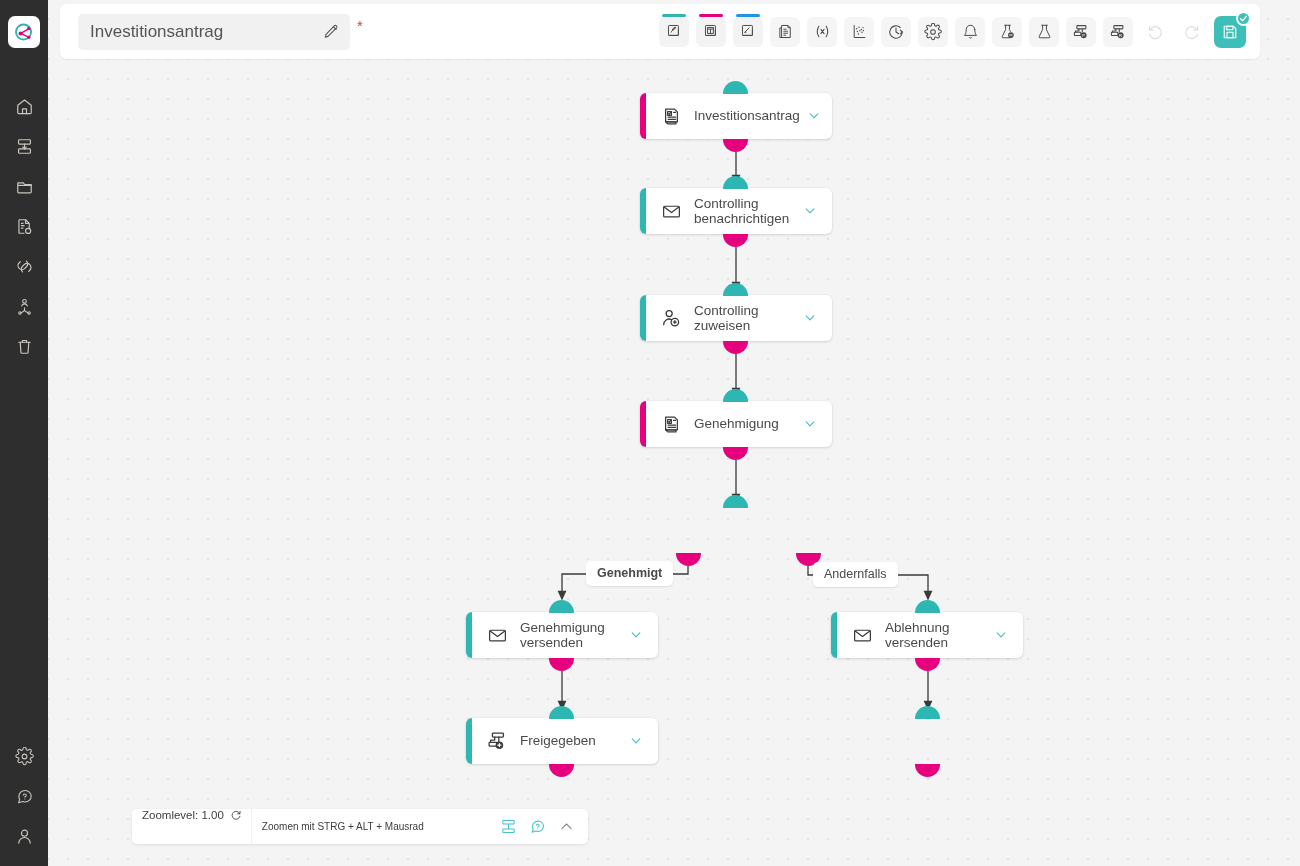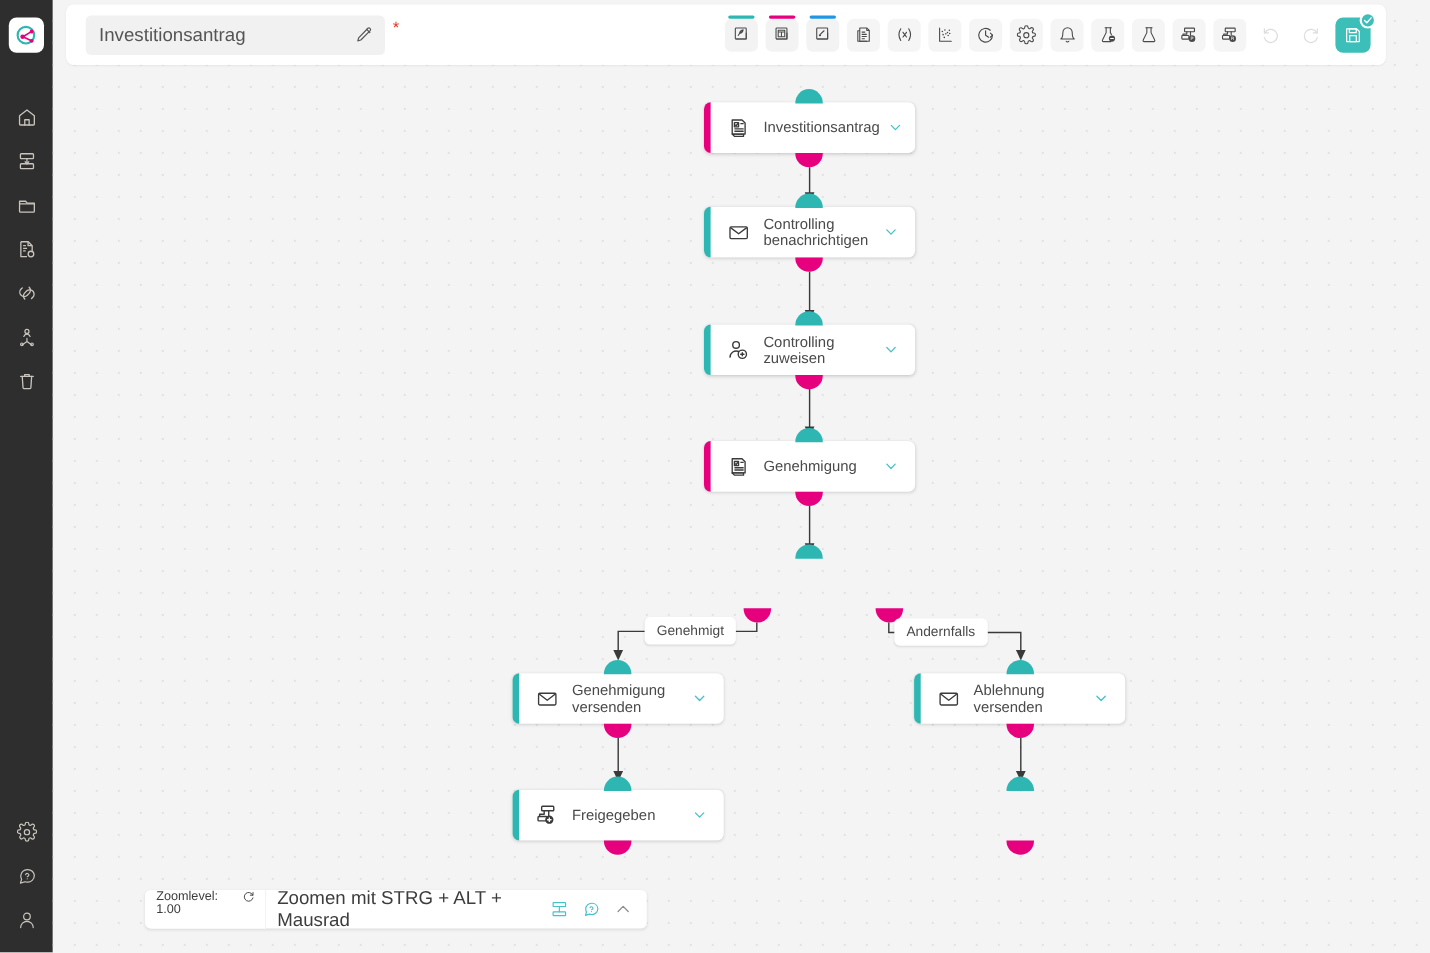--- a/index.html
+++ b/index.html
@@ -161,21 +161,21 @@
     z-index: 30;
   }
   .zoomlevel {
     height: 35px; display: flex; gap: 6px;
     padding: 0 9px 0 10px;
     background: #ffffff;
     border-right: 1px solid #f0f0f0;
     font-size: 11.5px; color: #3d3d3d;
     border-radius: 5px 0 0 5px;
   }
-  .zoomhint { font-size: 17px; color: #3d3d3d; padding-left: 10px; }
+  .zoomhint { font-size: 10px; color: #3d3d3d; padding-left: 10px; }
   .status-icons { margin-left: auto; display: flex; align-items: center; gap: 12px; padding-right: 13px; }
   .status-icons .si { cursor: pointer; display: flex; align-items: center; justify-content: center; }
 </style>
 </head>
 <body>
 
 <div id="app">
 
   <div class="sidebar">
     <div class="logo-btn">
@@ -376,21 +376,21 @@
               </svg>
           </div>
         </div>
         <div class="knob out" style="left:675px; top:447px;"></div>
 
         <div class="knob in" style="left:675px; top:495px;"></div>
 
         <div class="knob out" style="left:628px; top:553px;"></div>
         <div class="knob out" style="left:748px; top:553px;"></div>
 
-        <div class="edge-label" style="left:538px; top:561px;">Genehmigt</div>
+        <div class="edge-label" style="left:538px; top:561px;font-weight:bold;">Genehmigt</div>
         <div class="edge-label" style="left:765px; top:562px;">Andernfalls</div>
 
         <div class="knob in" style="left:501px; top:600px;"></div>
         <div class="node" style="left:418px; top:612px; width:192px;">
           <div class="bar" style="background:#2eb7b2;"></div>
           <div class="nicon">
             <svg width="21" height="21" viewBox="0 0 24 24" fill="none" stroke="#3a3a3a" stroke-width="1.4" stroke-linejoin="round">
               <rect x="3" y="6" width="18" height="12.2" rx="1.2"></rect>
               <path d="M3.6 6.8 12 13.2 20.4 6.8"></path>
             </svg>

